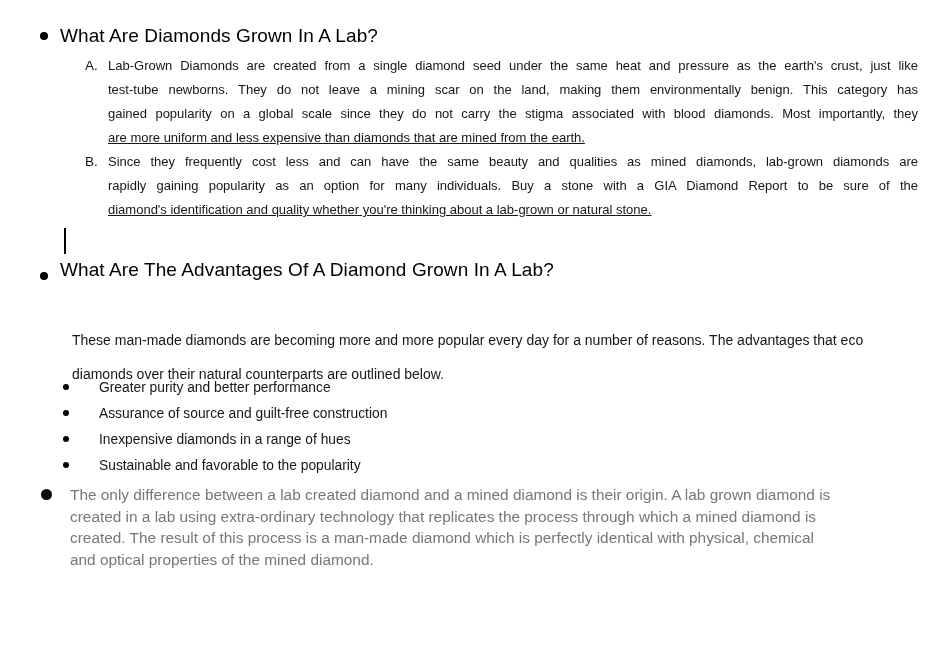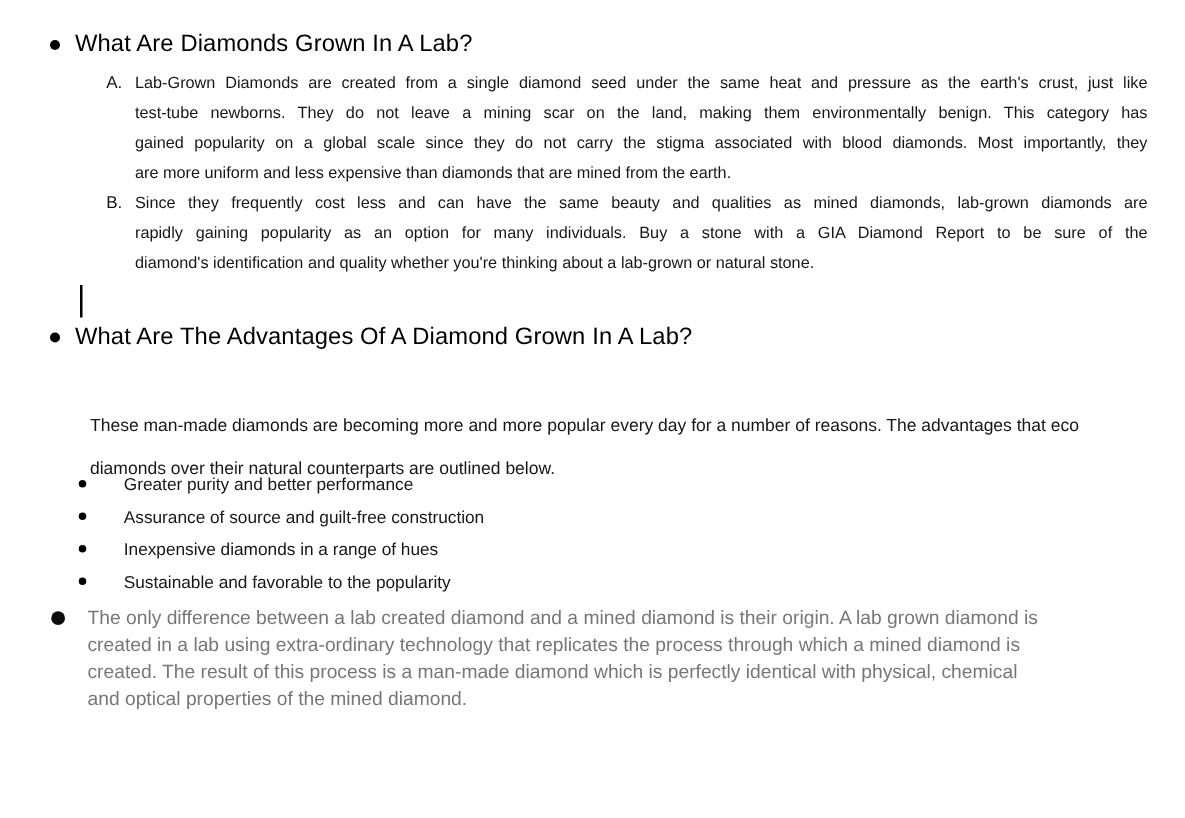--- a/index.html
+++ b/index.html
@@ -5,27 +5,27 @@
   html,body{margin:0;padding:0;background:#ffffff;}
   .canvas{
     position:relative;width:948px;height:654px;background:#ffffff;overflow:hidden;
     font-family:"Liberation Sans", sans-serif;color:#151515;
   }
   
   .qhead{position:absolute;left:40px;display:flex;align-items:center;gap:12px;}
   .dot{width:8px;height:8px;border-radius:50%;background:#000;flex:0 0 auto;}
   .qhead .htxt{font-size:19px;font-weight:400;color:#000;line-height:20px;white-space:nowrap;letter-spacing:0.1px;}
   #h1{top:26px;}
-  #h2{top:260px;}
+  #h2{top:260px;align-items:flex-end;}
   
   .llist{position:absolute;left:108px;top:54px;width:810px;}
   .litem{position:relative;}
   .marker{position:absolute;left:-23px;top:0;height:24px;line-height:24px;font-size:13.6px;color:#161616;}
   .jl{height:24px;line-height:24px;font-size:13px;color:#161616;text-align:justify;text-align-last:justify;-moz-text-align-last:justify;}
-  .jl.last{text-align:center;text-align-last:left;-moz-text-align-last:left;white-space:nowrap;}
+  .jl.last{text-align:center;text-align-last:left;-moz-text-align-last:left;white-space:nowrap;text-decoration:underline;}
   
   .caret{position:absolute;left:64px;top:228px;width:1.5px;height:26px;background:#000;}
   
   .intro{position:absolute;left:72px;top:311px;margin-top:22px;}
   .il{height:14px;line-height:14px;font-size:14px;color:#161616;margin-bottom:20px;white-space:nowrap;}
   
   .blist{position:absolute;left:63px;top:374px;}
   .bitem{display:flex;align-items:center;height:26px;gap:30px;}
   .dot-sm{width:6px;height:6px;border-radius:50%;background:#000;flex:0 0 auto;}
   .btxt{font-size:13.8px;color:#161616;line-height:15px;white-space:nowrap;}

